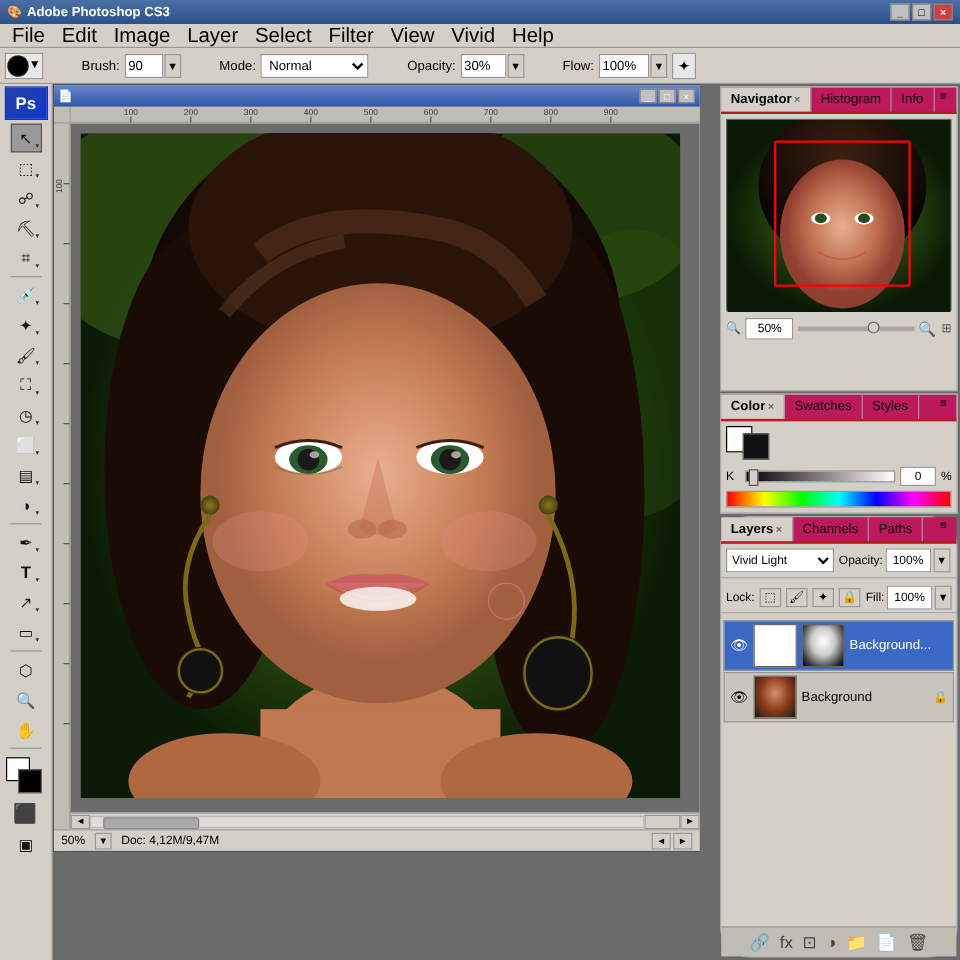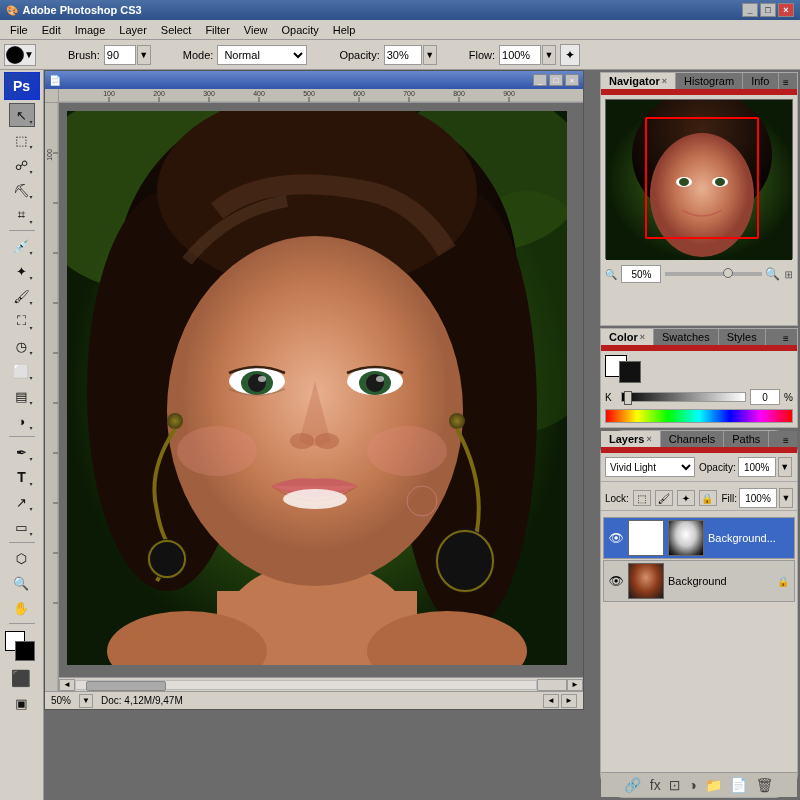--- a/index.html
+++ b/index.html
@@ -30,21 +30,21 @@
       background: #d4d0c8;
       height: 20px;
       display: flex;
       align-items: center;
       padding: 0 4px;
       border-bottom: 1px solid #999;
       gap: 2px;
     }
     .menu-item {
       padding: 2px 6px;
-      font-size: 11px;
+      font-size: 17px;
       cursor: pointer;
       color: #000;
     }
 
     
     .options-bar {
       background: #d4d0c8;
       height: 30px;
       display: flex;
       align-items: center;
@@ -188,25 +188,25 @@
       border-top: 1px solid #999;
       display: flex;
       align-items: center;
       padding: 0 6px;
       font-size: 10px;
       gap: 8px;
       position: absolute;
       bottom: 0; left: 0; right: 0;
     }
     .panel-tab-bar {
-      background: #737373;
+      background: #be185d;
       height: 22px;
       display: flex;
-      align-items: flex-end;
-      border-bottom: 6px solid #b91c1c;
+      align-items: flex-start;
+      border-bottom: 2px solid #b91c1c;
     }
     .panel-tab {
       padding: 2px 8px;
       font-size: 11px;
       cursor: pointer;
       color: #000;
       height: 100%;
       display: flex; align-items: center;
       border-right: 1px solid #999;
     }
@@ -476,21 +476,21 @@
 </div>
 
 <div class="menu-bar">
   <span class="menu-item">File</span>
   <span class="menu-item">Edit</span>
   <span class="menu-item">Image</span>
   <span class="menu-item">Layer</span>
   <span class="menu-item">Select</span>
   <span class="menu-item">Filter</span>
   <span class="menu-item">View</span>
-  <span class="menu-item">Opacity</span>
+  <span class="menu-item">Vivid</span>
   <span class="menu-item">Help</span>
 </div>
 
 <div class="options-bar">
   <div class="brush-preview">
     <div class="brush-circle"></div>
     <span class="sub-arrow">▼</span>
   </div>
   <span class="options-label">Brush:</span>
   <div style="display:flex;align-items:center;gap:1px;">

